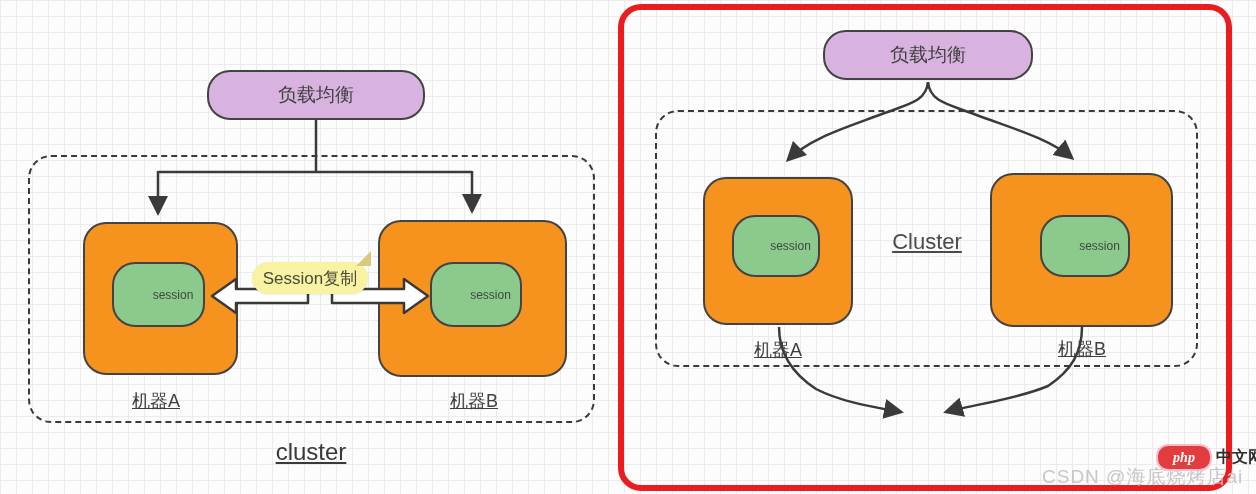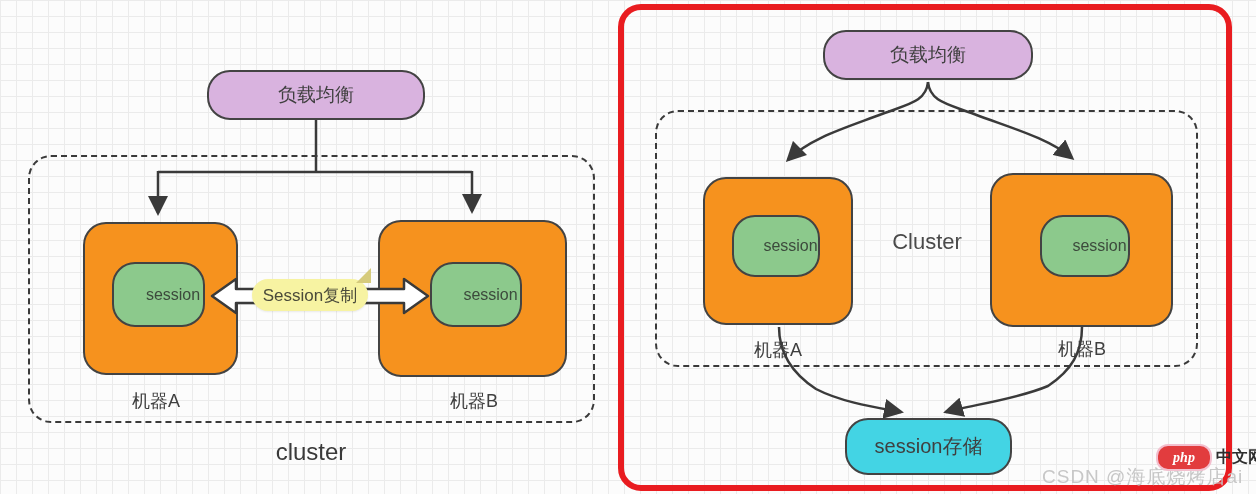--- a/index.html
+++ b/index.html
@@ -19,24 +19,24 @@
       linear-gradient(90deg, #ebebeb 1px, transparent 1px);
     background-size:16px 16px;
   }
   .abs{position:absolute;box-sizing:border-box;border-radius:23px;}
   .node{
     display:flex;align-items:center;justify-content:center;
     border:2px solid #434343;
   }
   .purple{background:#d9b3df;font-size:19px;}
   .orange{background:#f6921e;}
-  .green{background:#8cc98c;font-size:16px;color:#3c4a3c;padding-left:29px;}
+  .green{background:#8cc98c;font-size:12px;color:#3c4a3c;padding-left:29px;}
   .cyan{background:#43d4e4;font-size:20px;}
   .lbl{
-    text-align:center;font-size:18px;color:#3f3f3f;
+    text-align:center;font-size:18px;color:#3f3f3f;text-decoration:underline;
   }
   .dashedbox{border:2px dashed #3a3a3a;background:transparent;}
   .cluster-l{font-size:24px;color:#3a3a3a;}
   .cluster-r{font-size:22px;color:#4a4a4a;}
   .note{
     background:#f7f3a2;
     display:flex;align-items:center;justify-content:center;
     font-size:17px;color:#4a4a3a;
     box-shadow:0 1px 2px rgba(0,0,0,0.08);
   }
@@ -103,23 +103,20 @@
   <div class="abs node orange" style="left:990px;top:173px;width:183px;height:154px;"></div>
   <div class="abs node green" style="left:1040px;top:215px;width:90px;height:62px;">
     <span>session</span>
   </div>
 
   <div class="abs lbl cluster-r" style="left:877px;top:229px;width:100px;">Cluster</div>
 
   <div class="abs lbl" style="left:728px;top:338px;width:100px;">机器A</div>
   <div class="abs lbl" style="left:1032px;top:337px;width:100px;">机器B</div>
 
-  <div class="abs node cyan" style="left:845px;top:418px;width:167px;height:57px;">
-    <span>session存储</span>
-  </div>
 
   <svg class="overlay" width="1256" height="494" viewBox="0 0 1256 494">
     <defs>
       <marker id="ah" viewBox="0 0 10 10" refX="8.5" refY="5" markerWidth="8" markerHeight="8" orient="auto-start-reverse">
         <path d="M0,0 L10,5 L0,10 z" fill="#3a3a3a"></path>
       </marker>
     </defs>
 
     <g stroke="#3a3a3a" stroke-width="2.5" fill="none">
       <line x1="316" y1="120" x2="316" y2="172"></line>
@@ -134,21 +131,21 @@
     </g>
 
     <g stroke="#3a3a3a" stroke-width="2.5" fill="none">
       <path d="M928,82 C926,102 908,104 882,114 C845,128 810,138 788,160" marker-end="url(#ah)"></path>
       <path d="M928,82 C930,102 948,104 974,114 C1011,128 1048,138 1072,158" marker-end="url(#ah)"></path>
       <path d="M779,327 C779,352 790,372 816,389 C843,403 880,408 901,412" marker-end="url(#ah)"></path>
       <path d="M1082,327 C1082,352 1072,370 1048,386 C1015,400 970,405 946,412" marker-end="url(#ah)"></path>
     </g>
   </svg>
 
-  <div class="abs note" style="left:252px;top:279px;width:116px;height:32px;">
+  <div class="abs note" style="left:252px;top:262px;width:116px;height:32px;">
     <span>Session复制</span>
   </div>
 
   <div class="abs wm" style="left:1042px;top:464px;">CSDN @海底烧烤店ai</div>
 
   <div class="abs phplogo" style="left:1156px;top:444px;">
     <span class="phppill">php</span>
     <span class="phpsite">中文网</span>
   </div>
 

